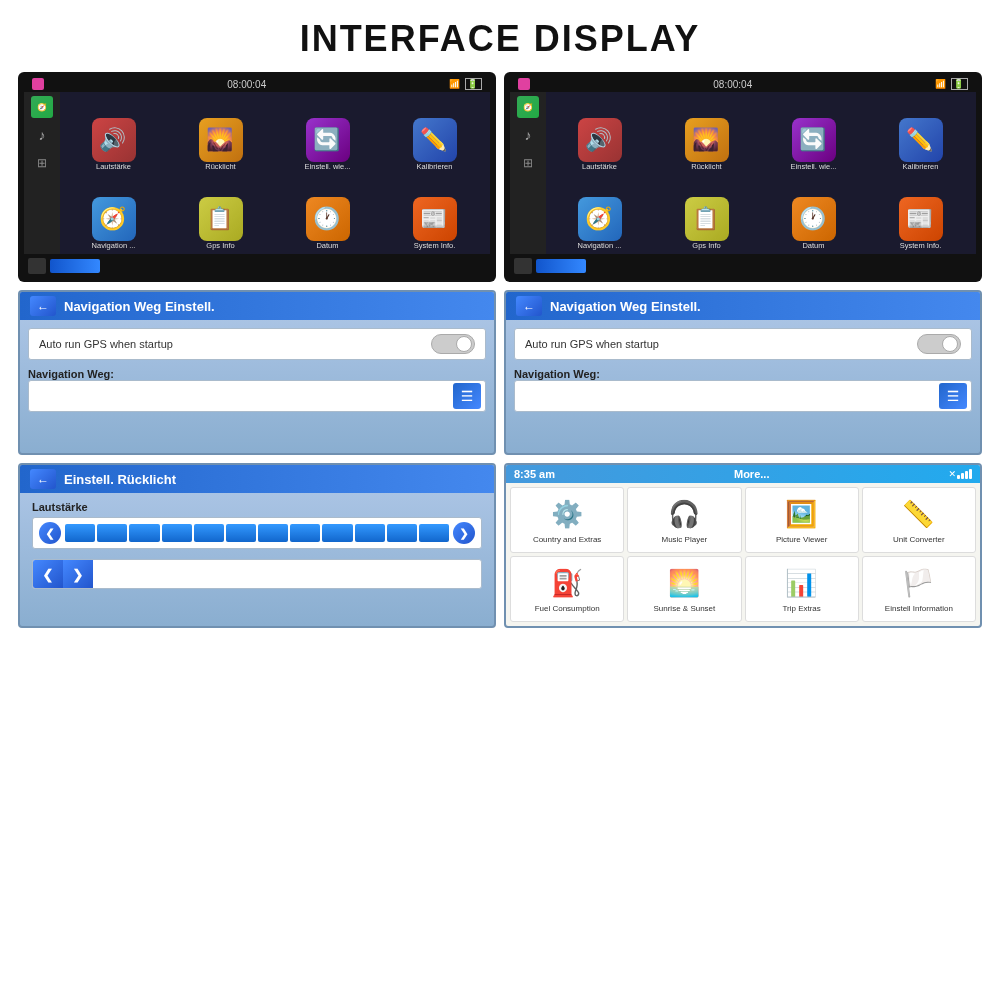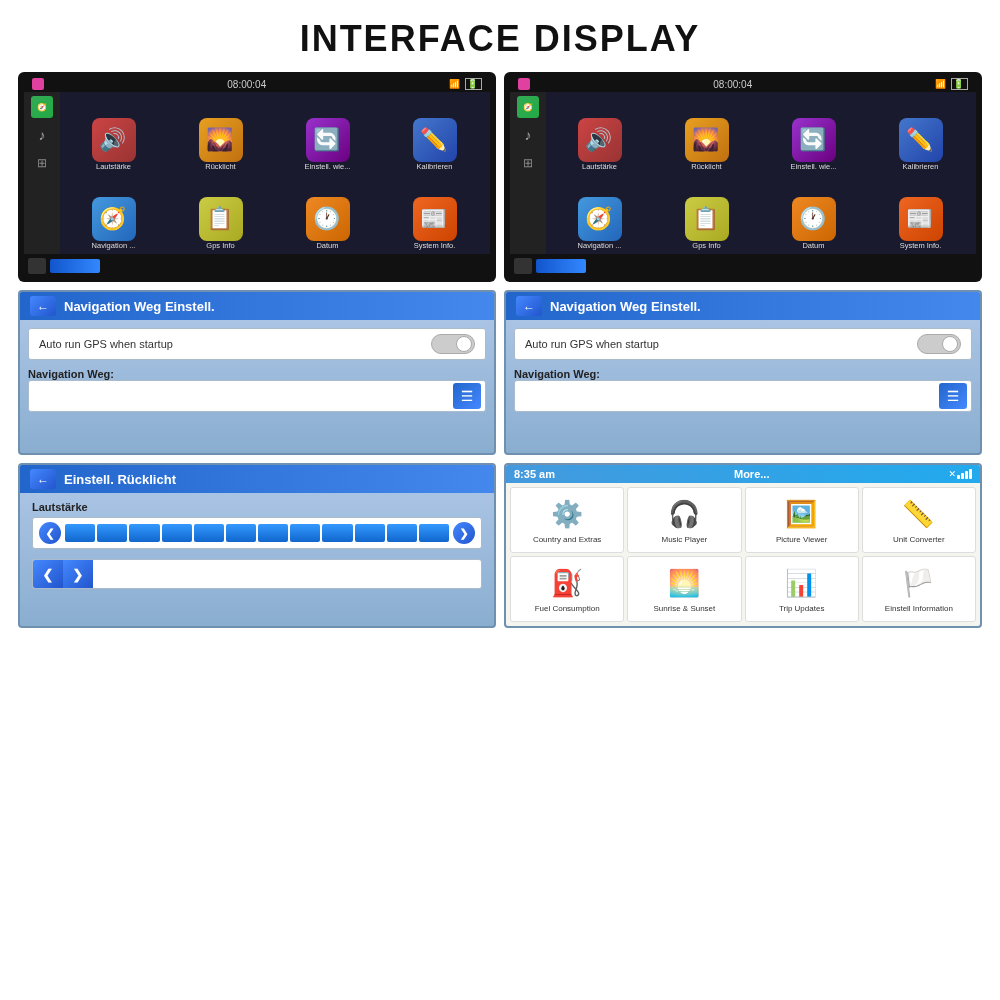--- a/index.html
+++ b/index.html
@@ -565,21 +565,21 @@
         <div class="more-app">
           <div class="more-app-icon">⛽</div>
           <div class="more-app-label">Fuel Consumption</div>
         </div>
         <div class="more-app">
           <div class="more-app-icon">🌅</div>
           <div class="more-app-label">Sunrise &amp; Sunset</div>
         </div>
         <div class="more-app">
           <div class="more-app-icon">📊</div>
-          <div class="more-app-label">Trip Updates</div>
+          <div class="more-app-label">Trip Extras</div>
         </div>
         <div class="more-app">
           <div class="more-app-icon">🏳️</div>
           <div class="more-app-label">Einstell Information</div>
         </div>
       </div>
   </div>
 
 </div>
 

